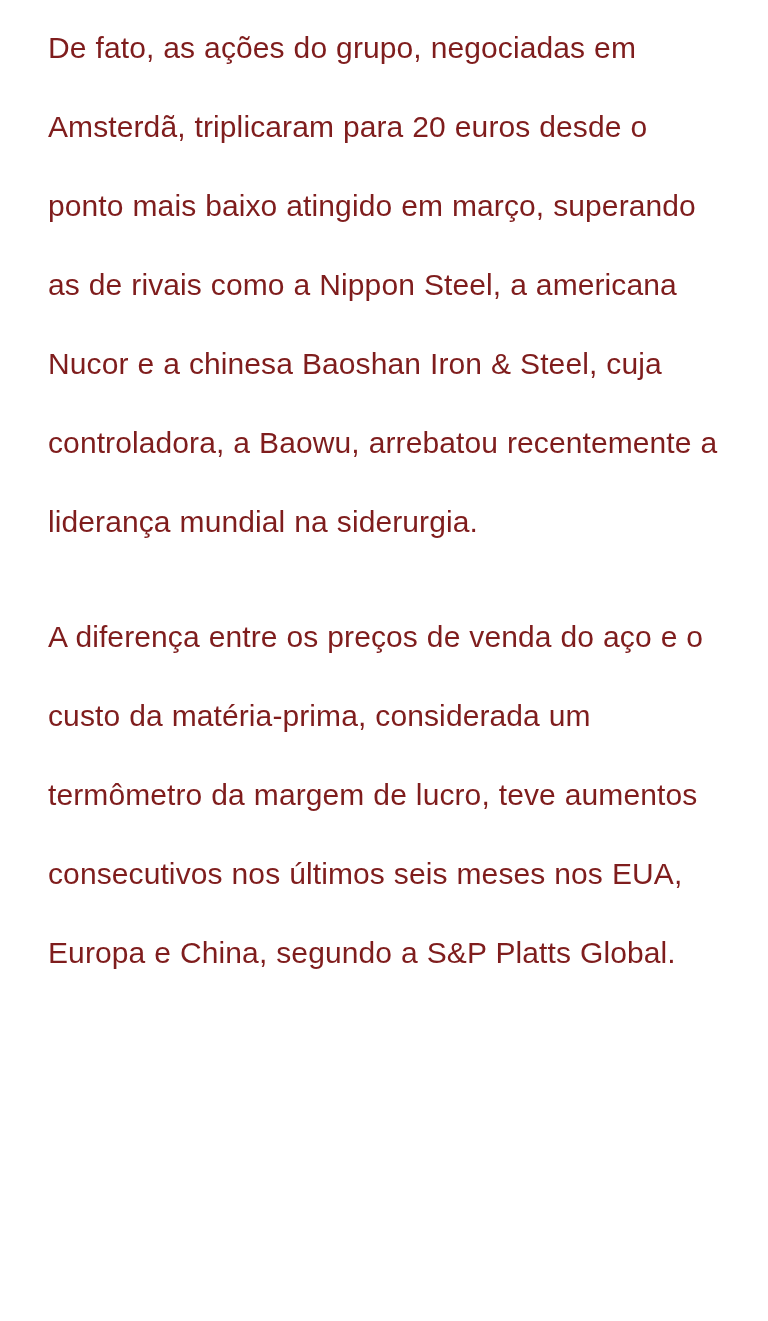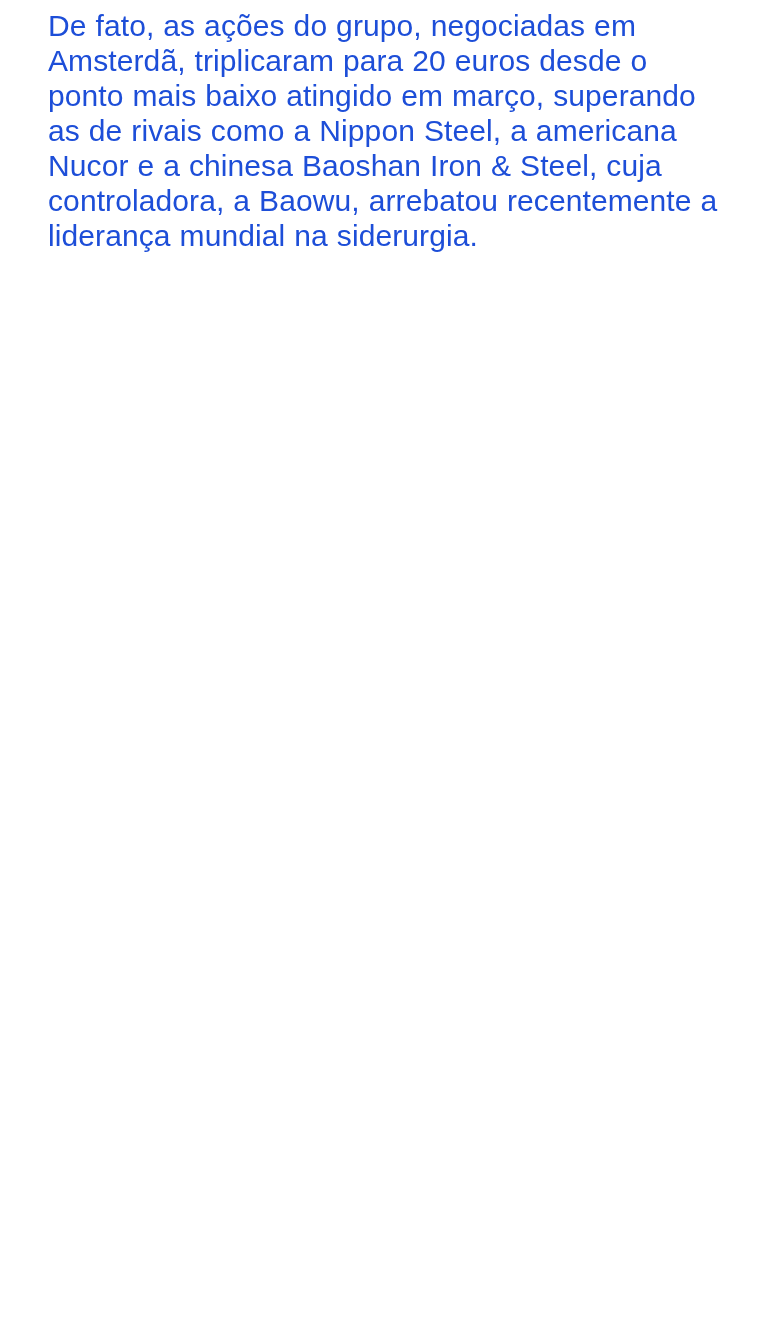--- a/index.html
+++ b/index.html
@@ -14,29 +14,30 @@
     color: #2e2e2e;
     overflow: hidden;
   }
   .article {
     box-sizing: border-box;
     width: 768px;
     padding: 8px 50px 0 48px;
   }
   .para {
     font-size: 30px;
-    line-height: 35px;
+    line-height: 79px;
     letter-spacing: 0.1px;
-    color: #1d4ed8;
+    color: #7f1d1d;
     margin: 0 0 36px 0;
     font-weight: 400;
     word-spacing: 0.5px;
   }
   .para:last-child {
     margin-bottom: 0;
   }
 </style>
 </head>
 <body>
 
 <main class="article">
   <p class="para">De fato, as ações do grupo, negociadas em Amsterdã, triplicaram para 20 euros desde o ponto mais baixo atingido em março, superando as de rivais como a Nippon Steel, a americana Nucor e a chinesa Baoshan Iron &amp; Steel, cuja controladora, a Baowu, arrebatou recentemente a liderança mundial na siderurgia.</p>
+  <p class="para">A diferença entre os preços de venda do aço e o custo da matéria-prima, considerada um termômetro da margem de lucro, teve aumentos consecutivos nos últimos seis meses nos EUA, Europa e China, segundo a S&amp;P Platts Global.</p>
 </main>
 
 </body></html>

